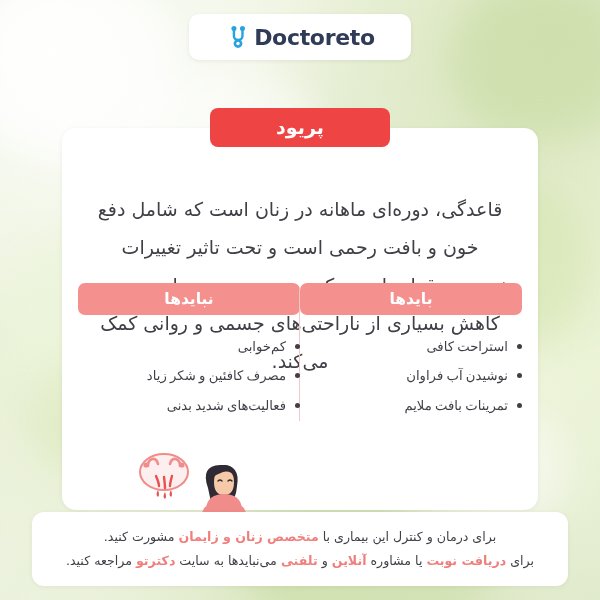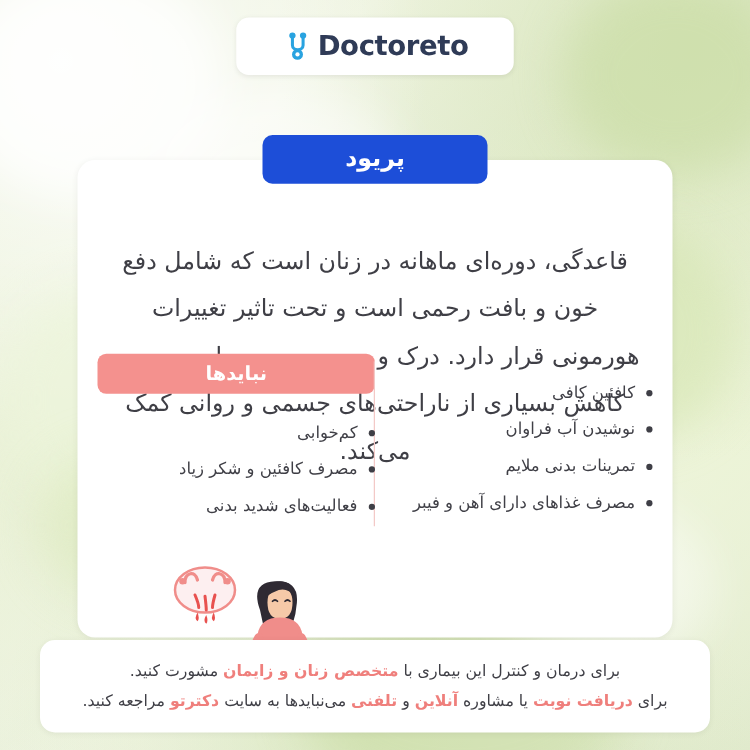--- a/index.html
+++ b/index.html
@@ -81,21 +81,21 @@
     box-shadow: 0 1px 5px rgba(0,0,0,0.06);
   }
 
   .title-pill {
     position: absolute;
     left: 50%;
     transform: translateX(-50%);
     top: -20px;
     min-width: 128px;
     padding: 9px 26px;
-    background: #1d4ed8;
+    background: #ef4444;
     border-radius: 8px;
     color: #ffffff;
     font-size: 19px;
     font-weight: bold;
     text-align: center;
     line-height: 1.1;
   }
 
   .intro {
     position: absolute;
@@ -143,20 +143,21 @@
     font-size: 15.5px;
     font-weight: bold;
     text-align: center;
   }
   ul.col-list {
     list-style: none;
     margin: 22px 0 0 0;
     padding: 0;
     text-align: right;
     direction: rtl;
+    font-family: Liberation Serif, serif;
   }
   ul.col-list li {
     position: relative;
     font-size: 13.2px;
     color: #3f3f46;
     line-height: 1.55;
     margin-bottom: 9px;
     padding-right: 14px;
   }
   ul.col-list li::before {
@@ -231,25 +232,25 @@
 
   <div class="main-card">
 
     <div class="title-pill">پریود</div>
 
     <div class="intro">قاعدگی، دوره‌ای ماهانه در زنان است که شامل دفع خون و بافت رحمی است و تحت تاثیر تغییرات هورمونی قرار دارد. درک و مدیریت صحیح این دوره به کاهش بسیاری از ناراحتی‌های جسمی و روانی کمک می‌کند.</div>
 
     <div class="columns">
 
       <div class="col right-col">
+        <div class="col-pill">بایدها</div>
         <ul class="col-list">
-          <li>کافئین کافی</li>
+          <li>استراحت کافی</li>
           <li>نوشیدن آب فراوان</li>
-          <li>تمرینات بدنی ملایم</li>
-          <li>مصرف غذاهای دارای آهن و فیبر</li>
+          <li>تمرینات بافت ملایم</li>
         </ul>
       </div>
 
       <div class="col left-col">
         <div class="col-pill">نبایدها</div>
         <ul class="col-list">
           <li>کم‌خوابی</li>
           <li>مصرف کافئین و شکر زیاد</li>
           <li>فعالیت‌های شدید بدنی</li>
         </ul>

